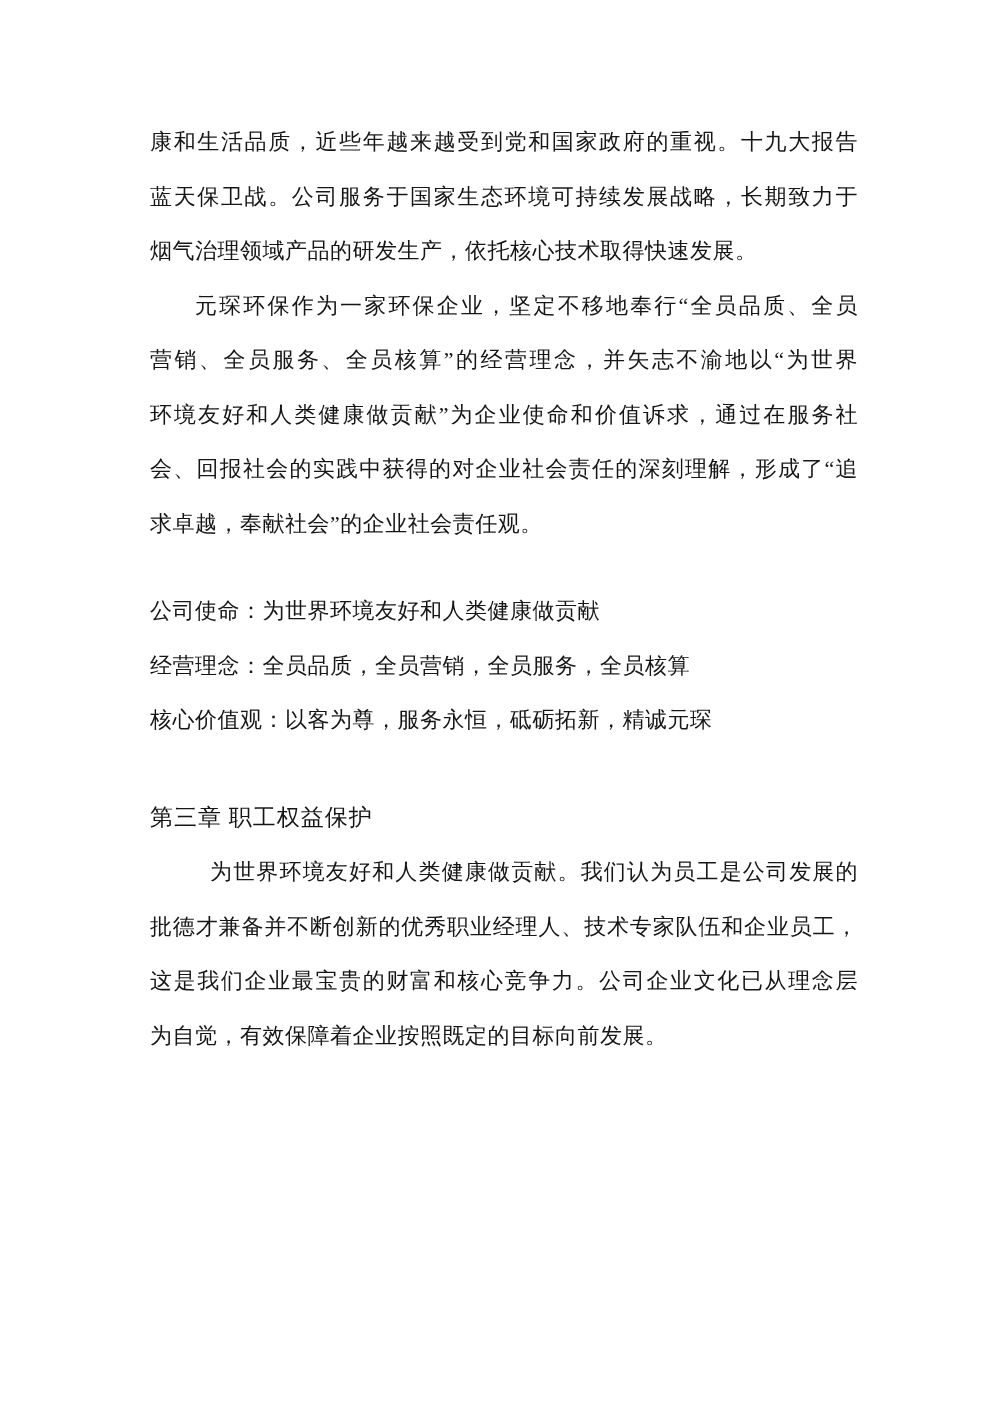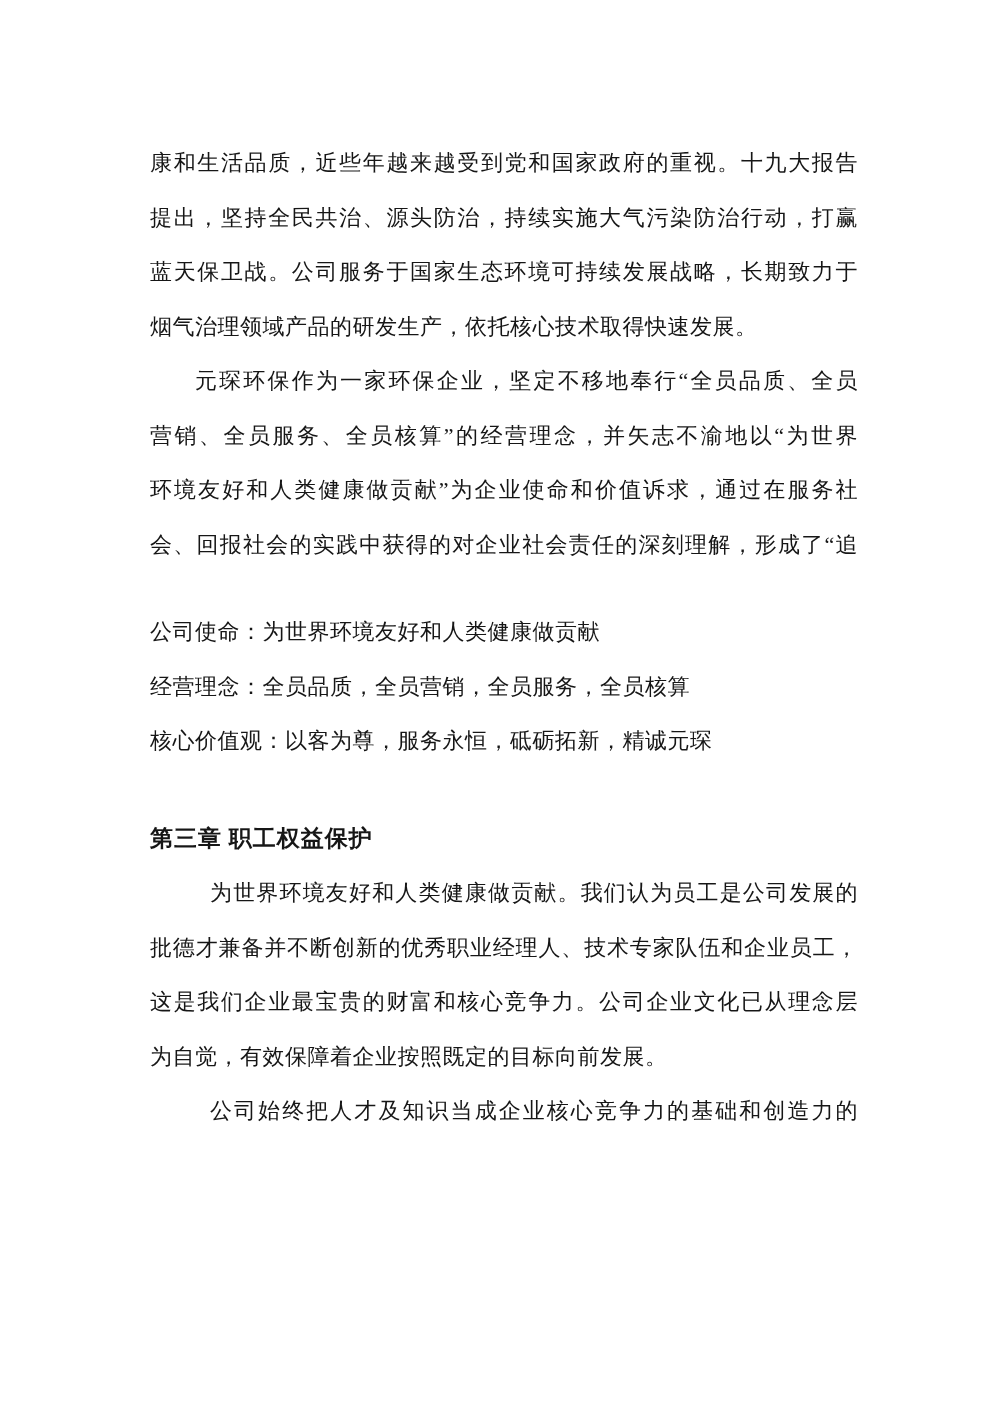--- a/index.html
+++ b/index.html
@@ -6,21 +6,21 @@
   .page{
     position:relative;
     width:1000px;height:1415px;
     background:#ffffff;
     overflow:hidden;
     font-family:"Liberation Serif","DejaVu Serif",serif;
     color:#161616;
   }
   .content{
     position:absolute;
-    left:150px;top:136px;
+    left:150px;top:115px;
     width:708px;
     font-size:22px;
     letter-spacing:0.5px;
   }
   
   .tline{
     height:54.5px;
     line-height:54.5px;
     text-align:justify;
     text-align-last:justify;
@@ -30,43 +30,43 @@
   .tline.natural{
     text-align:center;
     text-align-last:left;
   }
   
   .ind-a{padding-left:45px;}
   .ind-b{padding-left:60px;}
   .gap-values{height:33px;}
   .gap-heading{height:43px;}
   .heading{
-    font-weight:bold;
+    font-weight:normal;
     font-size:23px;
     letter-spacing:1px;
   }
 </style>
 </head>
 <body>
 
 <div class="page">
   <div class="content">
 
     <div>
       <div class="tline">康和生活品质，近些年越来越受到党和国家政府的重视。十九大报告</div>
-      <div class="tline">提出，坚持全民共治、源头防治，持续实施大气污染防治行动，打赢</div>
       <div class="tline">蓝天保卫战。公司服务于国家生态环境可持续发展战略，长期致力于</div>
       <div class="tline natural">烟气治理领域产品的研发生产，依托核心技术取得快速发展。</div>
     </div>
 
     <div>
       <div class="tline ind-a">元琛环保作为一家环保企业，坚定不移地奉行“全员品质、全员</div>
       <div class="tline">营销、全员服务、全员核算”的经营理念，并矢志不渝地以“为世界</div>
       <div class="tline">环境友好和人类健康做贡献”为企业使命和价值诉求，通过在服务社</div>
       <div class="tline">会、回报社会的实践中获得的对企业社会责任的深刻理解，形成了“追</div>
+      <div class="tline natural">求卓越，奉献社会”的企业社会责任观。</div>
     </div>
 
     <div class="gap-values"></div>
 
     <div>
       <div class="tline natural">公司使命：为世界环境友好和人类健康做贡献</div>
       <div class="tline natural">经营理念：全员品质，全员营销，全员服务，全员核算</div>
       <div class="tline natural">核心价值观：以客为尊，服务永恒，砥砺拓新，精诚元琛</div>
     </div>
 
@@ -74,18 +74,15 @@
 
     <div class="tline natural heading">第三章 职工权益保护</div>
 
     <div>
       <div class="tline ind-b">为世界环境友好和人类健康做贡献。我们认为员工是公司发展的</div>
       <div class="tline">批德才兼备并不断创新的优秀职业经理人、技术专家队伍和企业员工，</div>
       <div class="tline">这是我们企业最宝贵的财富和核心竞争力。公司企业文化已从理念层</div>
       <div class="tline natural">为自觉，有效保障着企业按照既定的目标向前发展。</div>
     </div>
 
-    <div>
-      <div class="tline ind-b">公司始终把人才及知识当成企业核心竞争力的基础和创造力的</div>
-    </div>
 
   </div>
 </div>
 
 </body></html>

